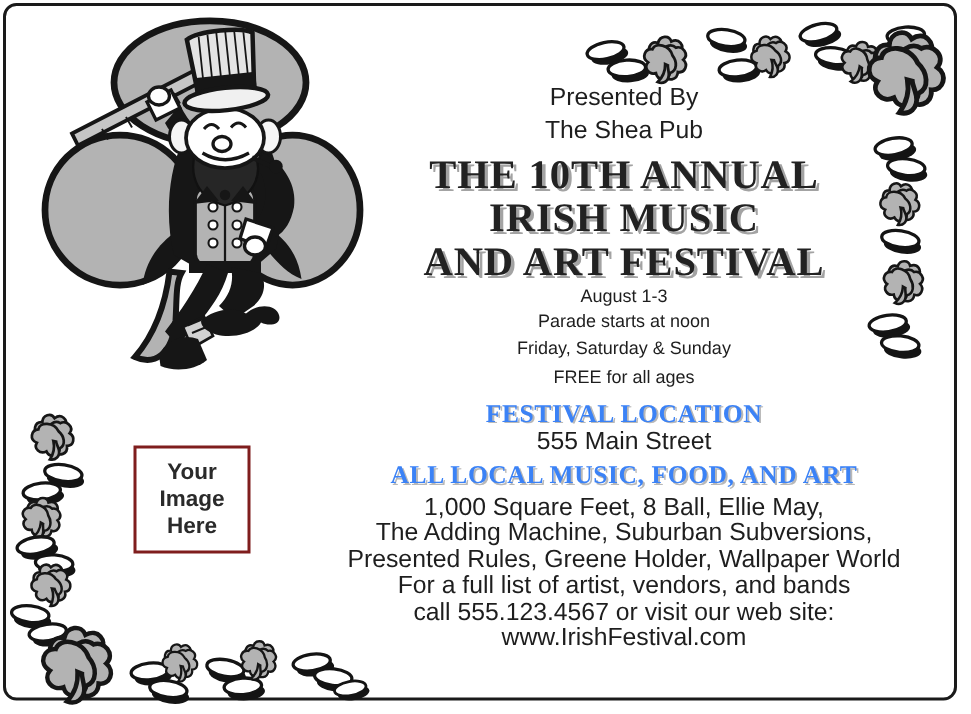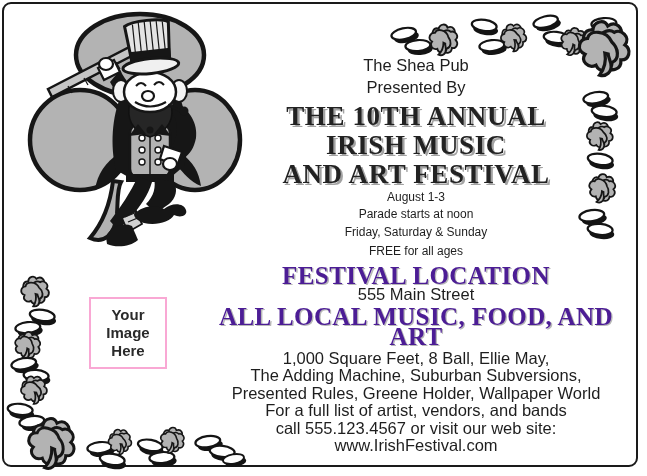--- a/index.html
+++ b/index.html
@@ -19,28 +19,28 @@
   
   .textcol{position:absolute;left:190px;top:55px;width:452px;text-align:center;}
   .t-small{font-size:16.5px;line-height:21.5px;}
   .t-title{
     font-family:"Liberation Serif",serif;font-weight:700;font-size:27px;line-height:29px;
     letter-spacing:.6px;color:#222;text-shadow:2.2px 2.2px 0 var(--title_shadow);margin-top:4px;
   }
   .t-detail{font-size:12px;line-height:17.4px;}
   .mt2{margin-top:2px;}
   .t-subhead{
-    font-family:"Liberation Serif",serif;font-weight:700;font-size:25px;line-height:20px;
-    letter-spacing:.4px;color:#4c1d95;text-shadow:1.3px 1.3px 0 #b8b8b8;margin-top:5px;
+    font-family:"Liberation Serif",serif;font-weight:700;font-size:17px;line-height:20px;
+    letter-spacing:.4px;color:#3b82f6;text-shadow:1.3px 1.3px 0 #b8b8b8;margin-top:5px;
   }
   .t-body{font-size:16.5px;line-height:17.4px;}
   .gap3{margin-top:3px;}
   
   .img-box{
-    position:absolute;left:89px;top:297px;width:74px;height:68px;border:2px solid #f9a8d4;
+    position:absolute;left:89px;top:297px;width:74px;height:68px;border:2px solid #7f1d1d;
     display:flex;flex-direction:column;align-items:center;justify-content:center;
     font-weight:700;font-size:15px;line-height:18px;color:#2a2a2a;background:#fff;cursor:pointer;
   }
   
   .lep{position:absolute;left:18px;top:6px;width:240px;height:258px;}
   .decor-tr{position:absolute;left:380px;top:6px;width:262px;height:250px;}
   .decor-bl{position:absolute;left:4px;top:268px;width:256px;height:204px;}
   .shamfill{fill:var(--shamrock_gray);stroke:#161616;}
   .inkline{stroke:#161616;fill:none;}
 </style>
@@ -185,22 +185,22 @@
     <use href="#coin" transform="translate(218,184) rotate(-10 15 9) scale(0.85)"></use>
   </svg>
 
   <div class="img-box">
     <div>Your</div>
     <div>Image</div>
     <div>Here</div>
   </div>
 
   <div class="textcol">
+    <div class="t-small">Presented By</div>
     <div class="t-small">The Shea Pub</div>
-    <div class="t-small">Presented By</div>
 
     <div class="t-title">THE 10TH ANNUAL</div>
     <div class="t-title" style="margin-top:0">IRISH MUSIC</div>
     <div class="t-title" style="margin-top:0">AND ART FESTIVAL</div>
 
     <div class="t-detail">August 1-3</div>
     <div class="t-detail">Parade starts at noon</div>
     <div class="t-detail">Friday, Saturday &amp; Sunday</div>
     <div class="t-detail mt2">FREE for all ages</div>
 

